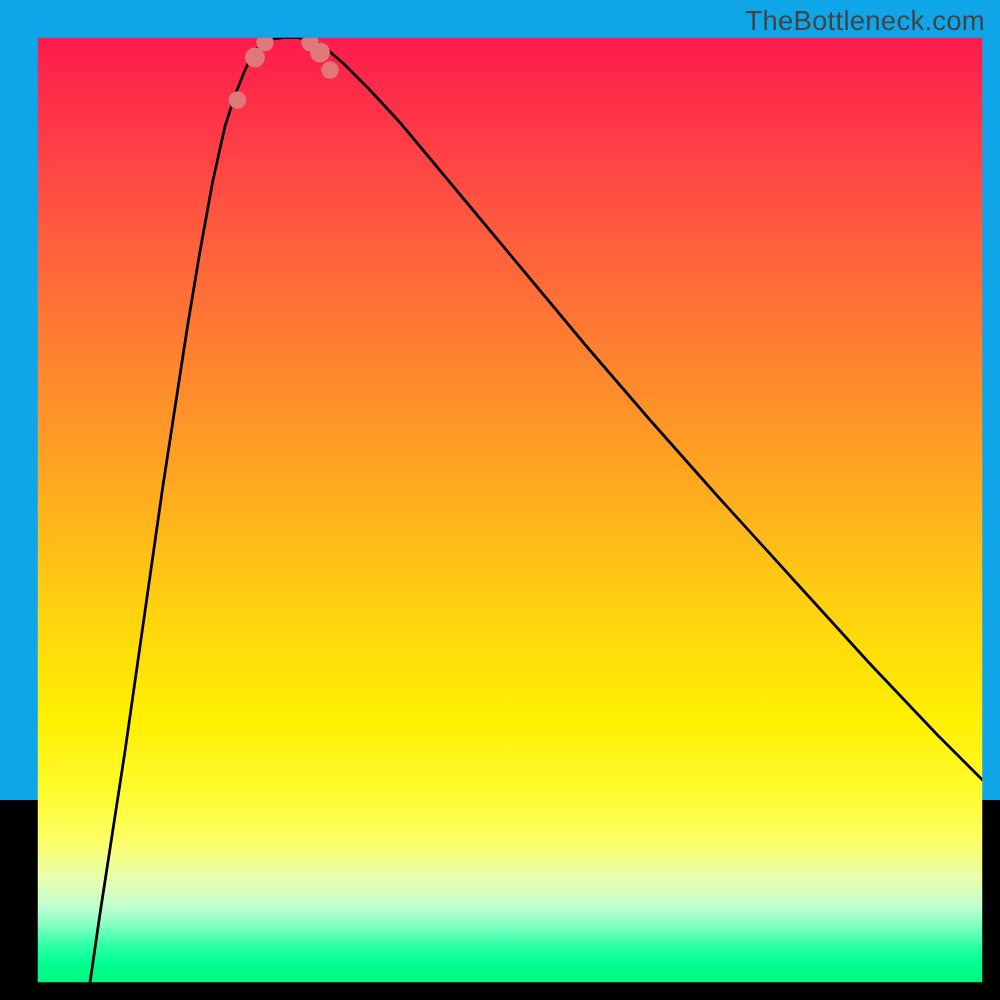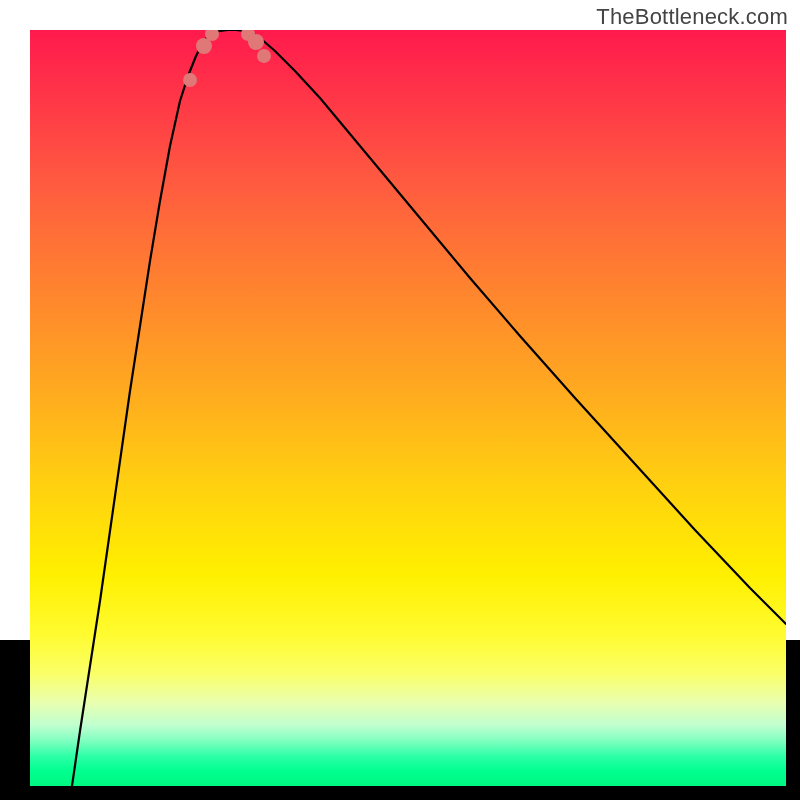--- a/index.html
+++ b/index.html
@@ -8,21 +8,21 @@
     width: 800px;
     height: 800px;
     overflow: hidden;
     background: #000;
     font-family: Arial, Helvetica, sans-serif;
   }
   .frame {
     position: absolute;
     left: 0; top: 0;
     width: 800px; height: 640px;
-    background: #ffffff;
+    background: #0ea5e9;
   }
   .plot {
     position: absolute;
     left: 30px;
     top: 30px;
     width: 756px;
     height: 756px;
     overflow: hidden;
   }
   .gradient {

